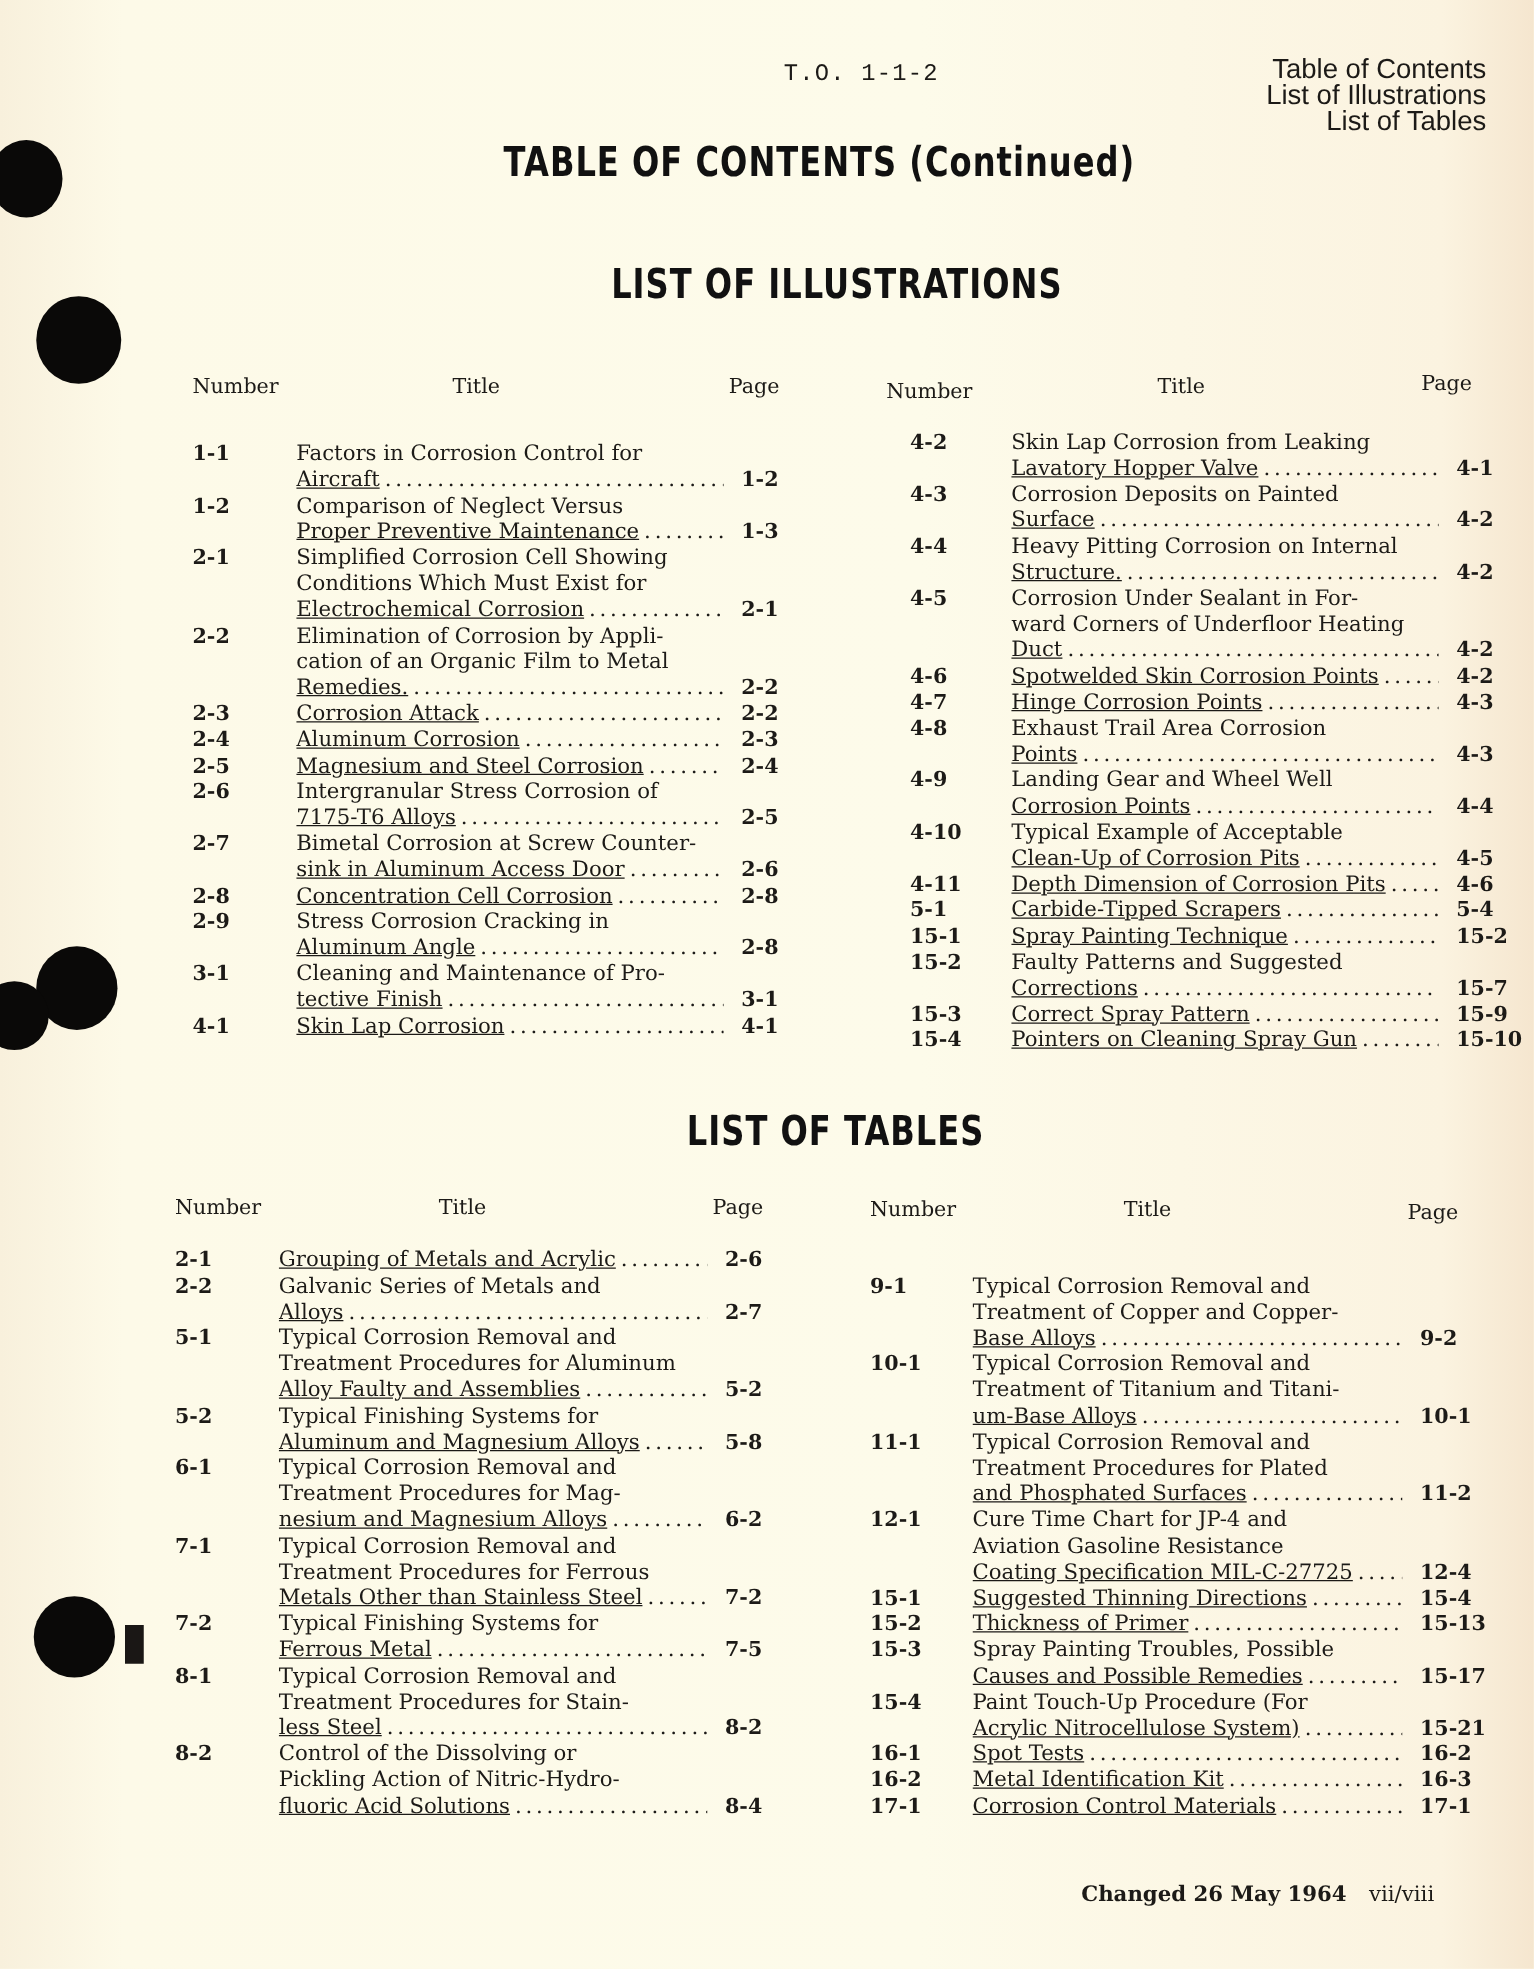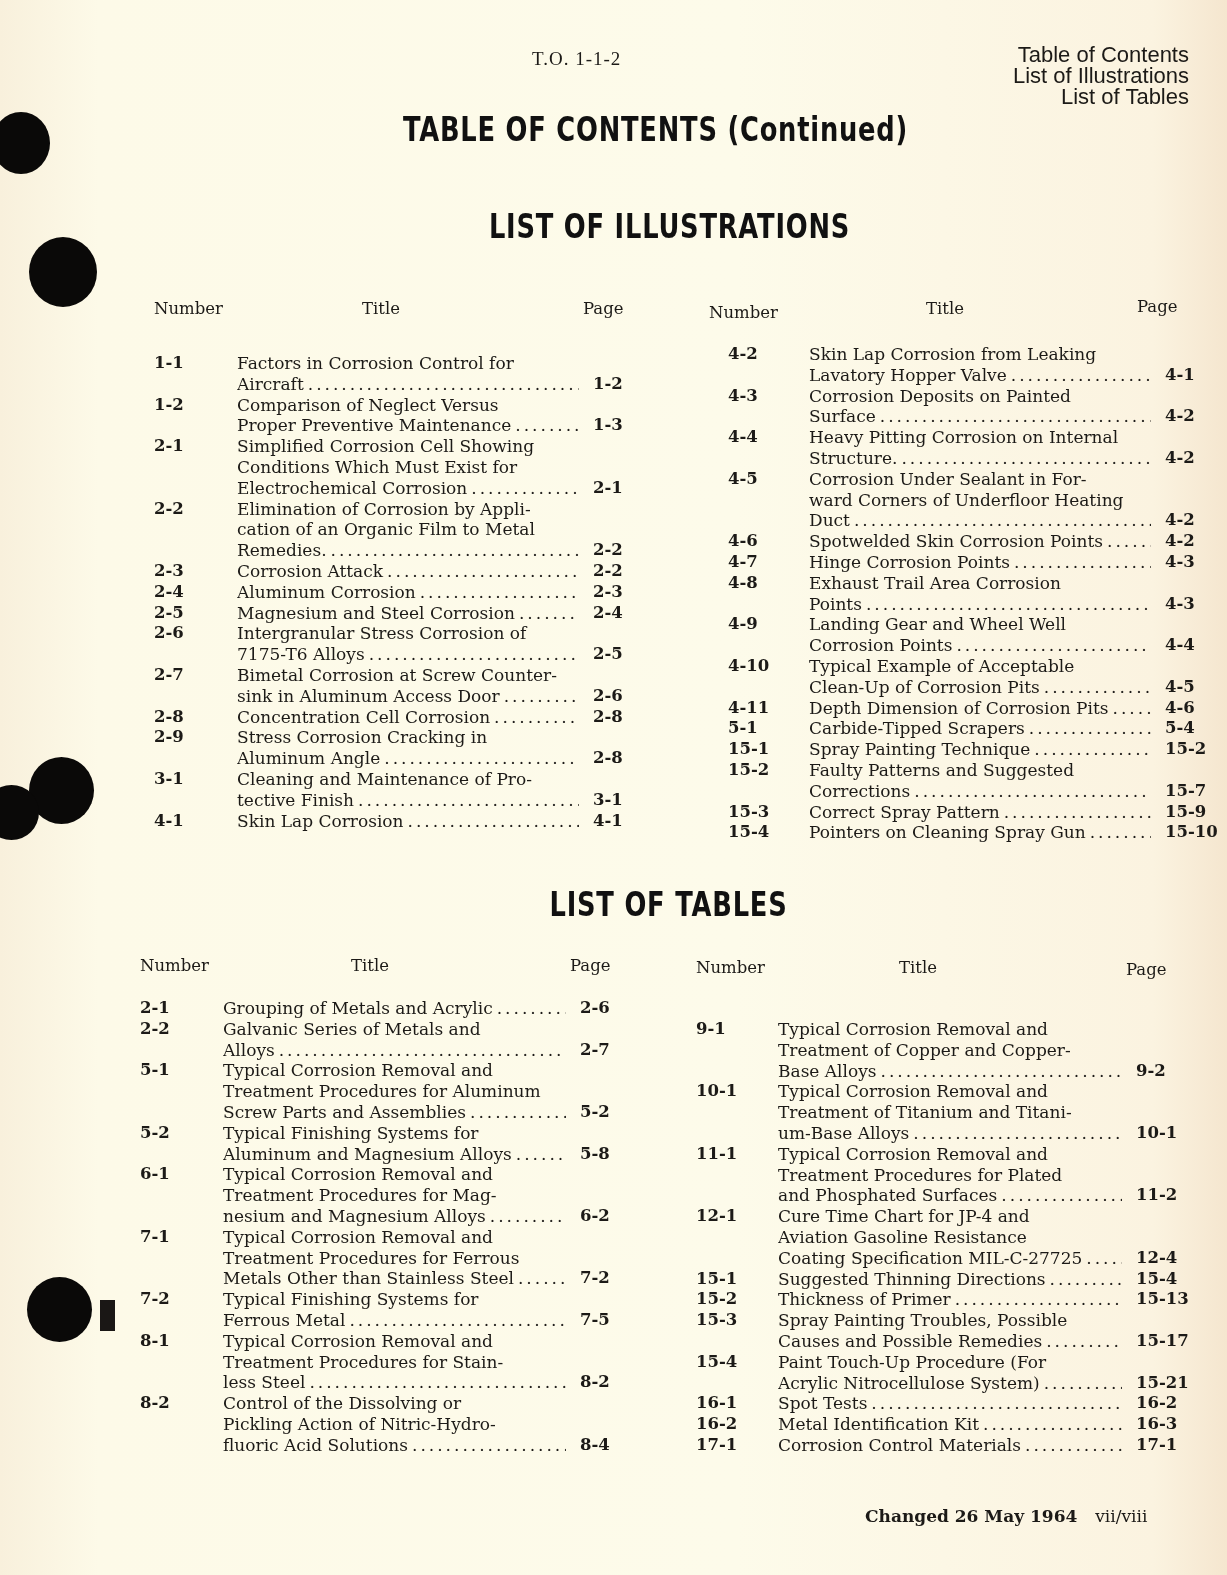--- a/index.html
+++ b/index.html
@@ -6,41 +6,41 @@
   body {
     width: 1227px; height: 1575px; position: relative; overflow: hidden;
     background: #fcf9e6;
     background-image: linear-gradient(90deg, #f8f0dc 0%, #fdfae8 8%, #fdfbea 60%, #fbf3e0 94%, #f5e6cf 100%);
     font-family: "DejaVu Serif", "Liberation Serif", serif;
     color: #1c1a17;
   }
   .hole { position: absolute; background: #0a0908; border-radius: 50%; }
   .mark { position: absolute; background: #1a1715; }
 
-  .hdr-center { position: absolute; top: 48px; left: 532px; width: 200px; text-align: left;
-    font-family: Liberation Serif, serif; font-size: 19px; letter-spacing: 1px; }
+  .hdr-center { position: absolute; top: 48px; left: 551px; width: 200px; text-align: right;
+    font-family: Liberation Mono, monospace; font-size: 19px; letter-spacing: 1px; }
   .hdr-right { position: absolute; top: 44px; right: 38px; text-align: right;
     font-family: Liberation Sans, sans-serif; font-size: 22px; line-height: 21px; }
 
   .big-title { position: absolute; left: 0; width: 1227px; text-align: center;
     font-family: "DejaVu Sans", sans-serif; font-weight: bold; transform: scaleX(0.78);
     transform-origin: center; letter-spacing: 1px; color: #111; }
   #toc-title { top: 110px; font-size: 33px; left: 42px; }
   #ill-title { top: 207px; font-size: 33px; left: 56px; }
   #tab-title { top: 885px; font-size: 33px; left: 55px; }
 
   .col { position: absolute; font-size: 17px; line-height: 20.8px; }
   .col .head { position: relative; height: 20px; font-size: 16.5px; }
   .col .head span { position: absolute; top: 0; }
   .row { position: relative; }
   .row .num { position: absolute; left: 0; top: 0; font-weight: bold; font-size: 16.5px; }
   .row .title { margin-left: var(--tl); width: var(--tw); }
   .row .title .ln { display: block; white-space: nowrap; overflow: hidden; }
   .row .title .ln.last { display: flex; }
-  .row .title .ln.last .txt { flex: 0 0 auto; }
+  .row .title .ln.last .txt { flex: 0 0 auto; text-decoration: underline; }
   .row .title .ln.last .dots { flex: 1 1 auto; overflow: hidden; white-space: nowrap; letter-spacing: 3px; padding-left: 4px; }
   .row .page { position: absolute; left: var(--pl); bottom: 0; white-space: nowrap; font-weight: bold; font-size: 16.5px; }
 
   .footer { position: absolute; top: 1506px; left: 865px; font-size: 17px; font-weight: bold; white-space: nowrap; }
   .footer .pg { margin-left: 12px; font-weight: normal; }
 </style>
 </head>
 <body>
 
 <div class="hole" style="left:-8px;top:112px;width:58px;height:62px;"></div>
@@ -407,21 +407,21 @@
           </span>
         </div>
         <span class="page">2-7</span>
       </div>
       <div class="row">
         <span class="num">5-1</span>
         <div class="title">
           <span class="ln">Typical Corrosion Removal and</span>
           <span class="ln">Treatment Procedures for Aluminum</span>
           <span class="ln last">
-            <span class="txt">Screw Parts and Assemblies</span>
+            <span class="txt">Alloy Faulty and Assemblies</span>
             <span class="dots">....................................</span>
           </span>
         </div>
         <span class="page">5-2</span>
       </div>
       <div class="row">
         <span class="num">5-2</span>
         <div class="title">
           <span class="ln">Typical Finishing Systems for</span>
           <span class="ln last">

